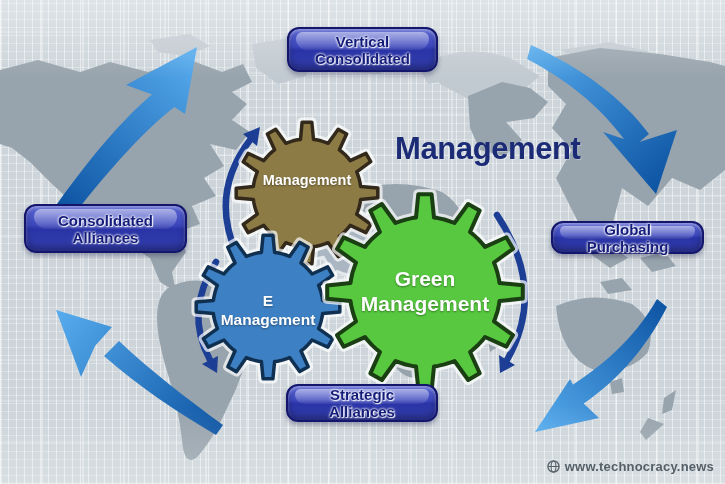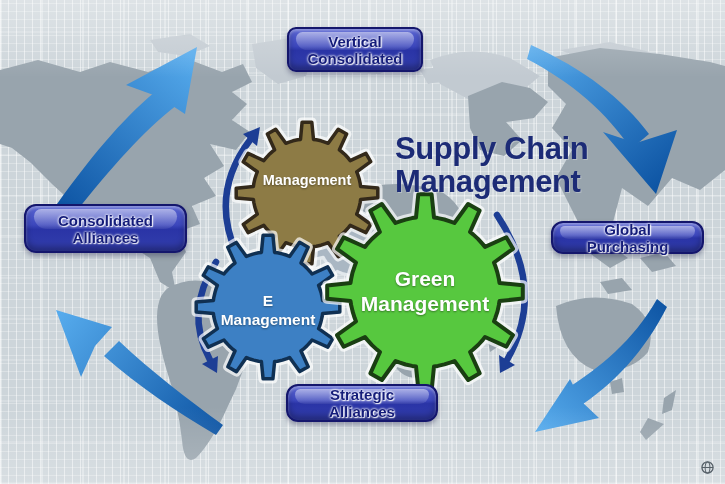--- a/index.html
+++ b/index.html
@@ -32,21 +32,21 @@
   .pill{position:absolute;z-index:3;border-radius:12px;border:2px solid var(--btn-border);
     background:linear-gradient(180deg,#5a65d2 0%,#3c47bc 42%,#2a34a6 52%,#333ead 100%);
     box-shadow:inset 0 2px 3px rgba(255,255,255,.35), inset 0 -4px 6px rgba(0,0,20,.35),
       0 3px 5px rgba(25,25,70,.35);
     display:flex;flex-direction:column;align-items:center;justify-content:center;text-align:center;}
   .pill::before{content:"";position:absolute;left:5%;right:5%;top:3px;height:44%;
     border-radius:9px 9px 16px 16px;
     background:linear-gradient(180deg, rgba(255,255,255,.5), rgba(255,255,255,.06));}
   .pill span{position:relative;color:var(--btn-text);font-weight:bold;font-size:15px;line-height:17px;
     text-shadow:0 0 2px #fff,0 0 3px #fff,1px 1px 1px rgba(255,255,255,.85);}
-  .pill-top{left:287px;top:27px;width:136px;height:45px;border-radius:9px;}
+  .pill-top{left:287px;top:27px;width:151px;height:45px;}
   .pill-left{left:24px;top:204px;width:163px;height:49px;}
   .pill-right{left:551px;top:221px;width:153px;height:33px;}
   .pill-bottom{left:286px;top:384px;width:152px;height:38px;}
 
   .gear-label{position:absolute;z-index:3;text-align:center;color:#fff;font-weight:bold;
     text-shadow:0 1px 2px rgba(0,0,0,.4);pointer-events:none;}
   .gl-intelligent{left:232px;top:172px;width:150px;font-size:14.5px;line-height:17px;}
   .gl-e{left:193px;top:291px;width:150px;font-size:15.5px;line-height:19px;}
   .gl-green{left:335px;top:266px;width:180px;font-size:21px;line-height:25px;}
 
@@ -134,21 +134,20 @@
         <path d="M297.7,139.8L300.5,139.4L302.1,122.2L311.8,122.2L313.5,139.4L316.3,139.8L321.0,140.8L325.5,142.3L328.2,143.3L338.2,129.2L346.6,134.1L339.4,149.8L341.6,151.6L345.2,154.8L348.4,158.3L350.2,160.6L365.9,153.4L370.7,161.7L356.7,171.8L357.7,174.4L359.2,179.0L360.2,183.7L360.6,186.5L377.8,188.1L377.8,197.8L360.6,199.5L360.2,202.3L359.2,207.0L357.7,211.5L356.7,214.2L370.8,224.2L365.9,232.6L350.2,225.4L348.4,227.6L345.2,231.2L341.7,234.4L339.4,236.2L346.6,251.9L338.3,256.7L328.2,242.7L325.6,243.7L321.0,245.2L316.3,246.2L313.5,246.6L311.9,263.8L302.2,263.8L300.5,246.6L297.7,246.2L293.0,245.2L288.5,243.7L285.8,242.7L275.8,256.8L267.4,251.9L274.6,236.2L272.4,234.4L268.8,231.2L265.6,227.7L263.8,225.4L248.1,232.6L243.3,224.3L257.3,214.2L256.3,211.6L254.8,207.0L253.8,202.3L253.4,199.5L236.2,197.9L236.2,188.2L253.4,186.5L253.8,183.7L254.8,179.0L256.3,174.5L257.3,171.8L243.2,161.8L248.1,153.4L263.8,160.6L265.6,158.4L268.8,154.8L272.3,151.6L274.6,149.8L267.4,134.1L275.7,129.3L285.8,143.3L288.4,142.3L293.0,140.8Z" fill="none" stroke="rgba(255,255,255,0.7)" stroke-width="9.5" stroke-linejoin="round"></path>
         <path d="M297.7,139.8L300.5,139.4L302.1,122.2L311.8,122.2L313.5,139.4L316.3,139.8L321.0,140.8L325.5,142.3L328.2,143.3L338.2,129.2L346.6,134.1L339.4,149.8L341.6,151.6L345.2,154.8L348.4,158.3L350.2,160.6L365.9,153.4L370.7,161.7L356.7,171.8L357.7,174.4L359.2,179.0L360.2,183.7L360.6,186.5L377.8,188.1L377.8,197.8L360.6,199.5L360.2,202.3L359.2,207.0L357.7,211.5L356.7,214.2L370.8,224.2L365.9,232.6L350.2,225.4L348.4,227.6L345.2,231.2L341.7,234.4L339.4,236.2L346.6,251.9L338.3,256.7L328.2,242.7L325.6,243.7L321.0,245.2L316.3,246.2L313.5,246.6L311.9,263.8L302.2,263.8L300.5,246.6L297.7,246.2L293.0,245.2L288.5,243.7L285.8,242.7L275.8,256.8L267.4,251.9L274.6,236.2L272.4,234.4L268.8,231.2L265.6,227.7L263.8,225.4L248.1,232.6L243.3,224.3L257.3,214.2L256.3,211.6L254.8,207.0L253.8,202.3L253.4,199.5L236.2,197.9L236.2,188.2L253.4,186.5L253.8,183.7L254.8,179.0L256.3,174.5L257.3,171.8L243.2,161.8L248.1,153.4L263.8,160.6L265.6,158.4L268.8,154.8L272.3,151.6L274.6,149.8L267.4,134.1L275.7,129.3L285.8,143.3L288.4,142.3L293.0,140.8Z" fill="#8d7b45" stroke="#33291a" stroke-width="3.5" stroke-linejoin="round"></path>
         <path d="M258.5,252.8L261.4,252.4L263.1,235.2L272.9,235.2L274.6,252.4L277.4,252.8L282.2,253.9L286.9,255.3L289.6,256.4L299.6,242.3L308.1,247.2L301.0,263.0L303.3,264.8L306.9,268.1L310.2,271.7L312.0,274.0L327.7,266.8L332.6,275.3L318.6,285.4L319.6,288.1L321.1,292.7L322.2,297.5L322.6,300.4L339.8,302.1L339.8,311.9L322.6,313.6L322.2,316.4L321.1,321.2L319.7,325.9L318.6,328.6L332.7,338.6L327.8,347.1L312.0,340.0L310.2,342.3L306.9,345.9L303.3,349.2L301.0,351.0L308.2,366.7L299.7,371.6L289.6,357.6L286.9,358.6L282.3,360.1L277.5,361.2L274.6,361.6L272.9,378.8L263.1,378.8L261.4,361.6L258.6,361.2L253.8,360.1L249.1,358.7L246.4,357.6L236.4,371.7L227.9,366.8L235.0,351.0L232.7,349.2L229.1,345.9L225.8,342.3L224.0,340.0L208.3,347.2L203.4,338.7L217.4,328.6L216.4,325.9L214.9,321.3L213.8,316.5L213.4,313.6L196.2,311.9L196.2,302.1L213.4,300.4L213.8,297.6L214.9,292.8L216.3,288.1L217.4,285.4L203.3,275.4L208.2,266.9L224.0,274.0L225.8,271.7L229.1,268.1L232.7,264.8L235.0,263.0L227.8,247.3L236.3,242.4L246.4,256.4L249.1,255.4L253.7,253.9Z" fill="none" stroke="rgba(255,255,255,0.7)" stroke-width="9.5" stroke-linejoin="round"></path>
         <path d="M258.5,252.8L261.4,252.4L263.1,235.2L272.9,235.2L274.6,252.4L277.4,252.8L282.2,253.9L286.9,255.3L289.6,256.4L299.6,242.3L308.1,247.2L301.0,263.0L303.3,264.8L306.9,268.1L310.2,271.7L312.0,274.0L327.7,266.8L332.6,275.3L318.6,285.4L319.6,288.1L321.1,292.7L322.2,297.5L322.6,300.4L339.8,302.1L339.8,311.9L322.6,313.6L322.2,316.4L321.1,321.2L319.7,325.9L318.6,328.6L332.7,338.6L327.8,347.1L312.0,340.0L310.2,342.3L306.9,345.9L303.3,349.2L301.0,351.0L308.2,366.7L299.7,371.6L289.6,357.6L286.9,358.6L282.3,360.1L277.5,361.2L274.6,361.6L272.9,378.8L263.1,378.8L261.4,361.6L258.6,361.2L253.8,360.1L249.1,358.7L246.4,357.6L236.4,371.7L227.9,366.8L235.0,351.0L232.7,349.2L229.1,345.9L225.8,342.3L224.0,340.0L208.3,347.2L203.4,338.7L217.4,328.6L216.4,325.9L214.9,321.3L213.8,316.5L213.4,313.6L196.2,311.9L196.2,302.1L213.4,300.4L213.8,297.6L214.9,292.8L216.3,288.1L217.4,285.4L203.3,275.4L208.2,266.9L224.0,274.0L225.8,271.7L229.1,268.1L232.7,264.8L235.0,263.0L227.8,247.3L236.3,242.4L246.4,256.4L249.1,255.4L253.7,253.9Z" fill="#3d80c4" stroke="#103052" stroke-width="3.5" stroke-linejoin="round"></path>
         <path d="M412.1,218.1L416.0,217.5L418.3,194.2L431.6,194.2L434.0,217.5L437.9,218.1L444.4,219.5L450.7,221.6L454.4,223.0L468.1,204.0L479.6,210.6L470.0,232.0L473.1,234.4L478.0,238.9L482.5,243.9L485.0,246.9L506.3,237.3L513.0,248.8L494.0,262.5L495.4,266.2L497.4,272.6L498.9,279.1L499.5,283.0L522.8,285.3L522.8,298.6L499.5,301.0L498.9,304.9L497.5,311.4L495.4,317.7L494.0,321.4L513.0,335.1L506.4,346.6L485.0,337.0L482.6,340.1L478.1,345.0L473.1,349.5L470.1,352.0L479.7,373.3L468.2,380.0L454.5,361.0L450.8,362.4L444.4,364.4L437.9,365.9L434.0,366.5L431.7,389.8L418.4,389.8L416.0,366.5L412.1,365.9L405.6,364.5L399.3,362.4L395.6,361.0L381.9,380.0L370.4,373.4L380.0,352.0L376.9,349.6L372.0,345.1L367.5,340.1L365.0,337.1L343.7,346.7L337.0,335.2L356.0,321.5L354.6,317.8L352.6,311.4L351.1,304.9L350.5,301.0L327.2,298.7L327.2,285.4L350.5,283.0L351.1,279.1L352.5,272.6L354.6,266.3L356.0,262.6L337.0,248.9L343.6,237.4L365.0,247.0L367.4,243.9L371.9,239.0L376.9,234.5L379.9,232.0L370.3,210.7L381.8,204.0L395.5,223.0L399.2,221.6L405.6,219.6Z" fill="none" stroke="rgba(255,255,255,0.7)" stroke-width="10" stroke-linejoin="round"></path>
         <path d="M412.1,218.1L416.0,217.5L418.3,194.2L431.6,194.2L434.0,217.5L437.9,218.1L444.4,219.5L450.7,221.6L454.4,223.0L468.1,204.0L479.6,210.6L470.0,232.0L473.1,234.4L478.0,238.9L482.5,243.9L485.0,246.9L506.3,237.3L513.0,248.8L494.0,262.5L495.4,266.2L497.4,272.6L498.9,279.1L499.5,283.0L522.8,285.3L522.8,298.6L499.5,301.0L498.9,304.9L497.5,311.4L495.4,317.7L494.0,321.4L513.0,335.1L506.4,346.6L485.0,337.0L482.6,340.1L478.1,345.0L473.1,349.5L470.1,352.0L479.7,373.3L468.2,380.0L454.5,361.0L450.8,362.4L444.4,364.4L437.9,365.9L434.0,366.5L431.7,389.8L418.4,389.8L416.0,366.5L412.1,365.9L405.6,364.5L399.3,362.4L395.6,361.0L381.9,380.0L370.4,373.4L380.0,352.0L376.9,349.6L372.0,345.1L367.5,340.1L365.0,337.1L343.7,346.7L337.0,335.2L356.0,321.5L354.6,317.8L352.6,311.4L351.1,304.9L350.5,301.0L327.2,298.7L327.2,285.4L350.5,283.0L351.1,279.1L352.5,272.6L354.6,266.3L356.0,262.6L337.0,248.9L343.6,237.4L365.0,247.0L367.4,243.9L371.9,239.0L376.9,234.5L379.9,232.0L370.3,210.7L381.8,204.0L395.5,223.0L399.2,221.6L405.6,219.6Z" fill="#57c83f" stroke="#1a3f12" stroke-width="4" stroke-linejoin="round"></path>
       </g>
   </svg>
 
   <div class="overlay title">
-    <div>Supply Chain</div>
     <div>Management</div>
   </div>
 
   <div class="pill pill-top">
     <span>Vertical</span>
     <span>Consolidated</span>
   </div>
   <div class="pill pill-left">
     <span>Consolidated</span>
     <span>Alliances</span>
@@ -173,14 +172,15 @@
     <div>Green</div>
     <div>Management</div>
   </div>
 
   <div class="watermark">
     <svg width="13" height="13" viewBox="0 0 14 14">
       <circle cx="7" cy="7" r="6" fill="none" stroke="#47525b" stroke-width="1.4"></circle>
       <ellipse cx="7" cy="7" rx="2.6" ry="6" fill="none" stroke="#47525b" stroke-width="1.1"></ellipse>
       <line x1="1" y1="7" x2="13" y2="7" stroke="#47525b" stroke-width="1.1"></line>
     </svg>
+    <span>www.technocracy.news</span>
   </div>
 </div>
 
 </body></html>

